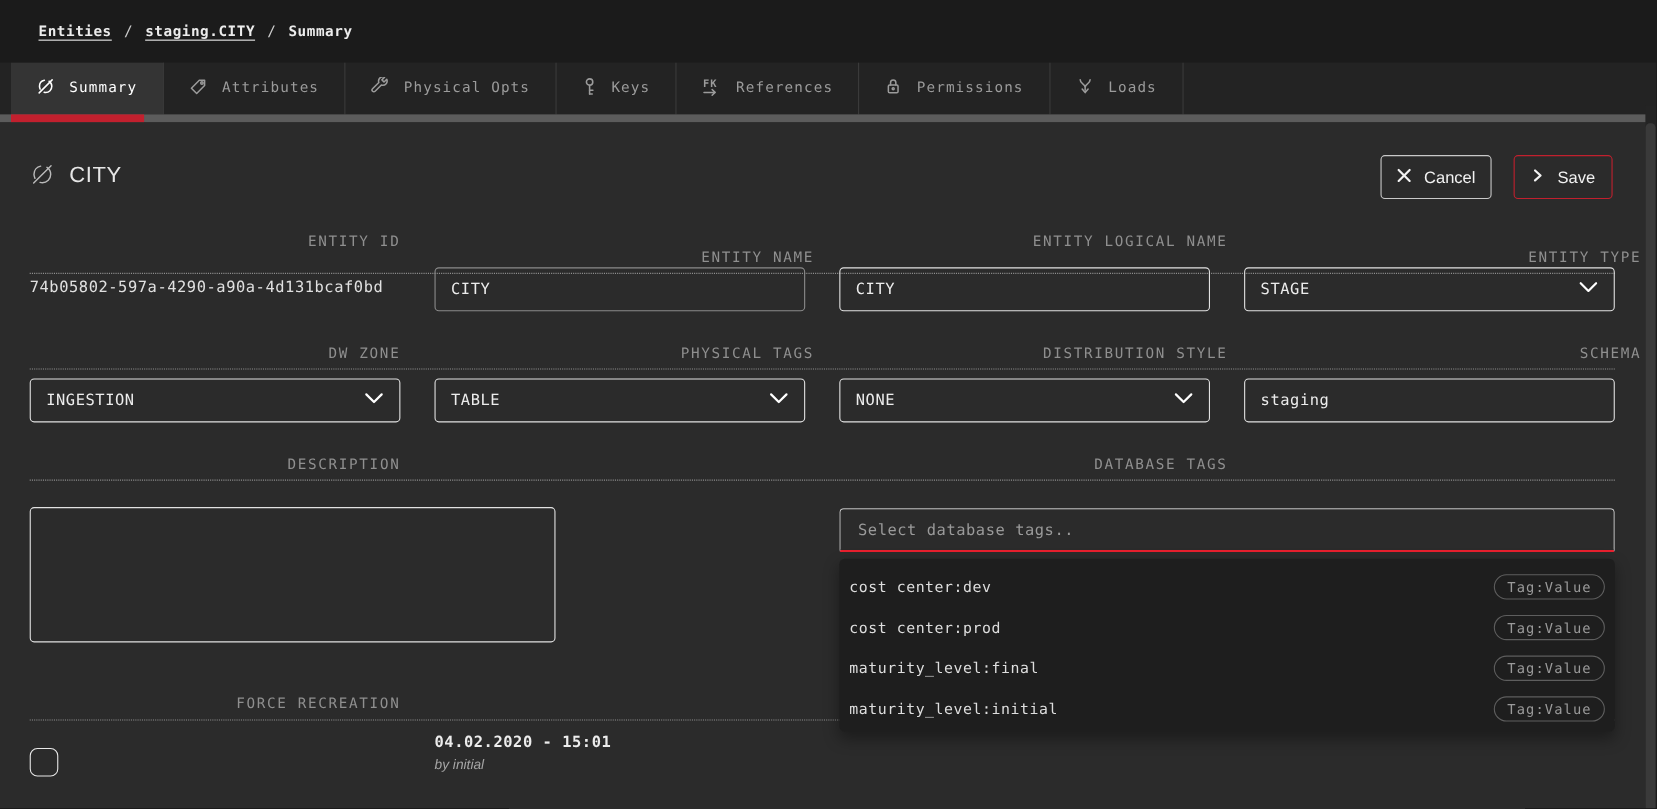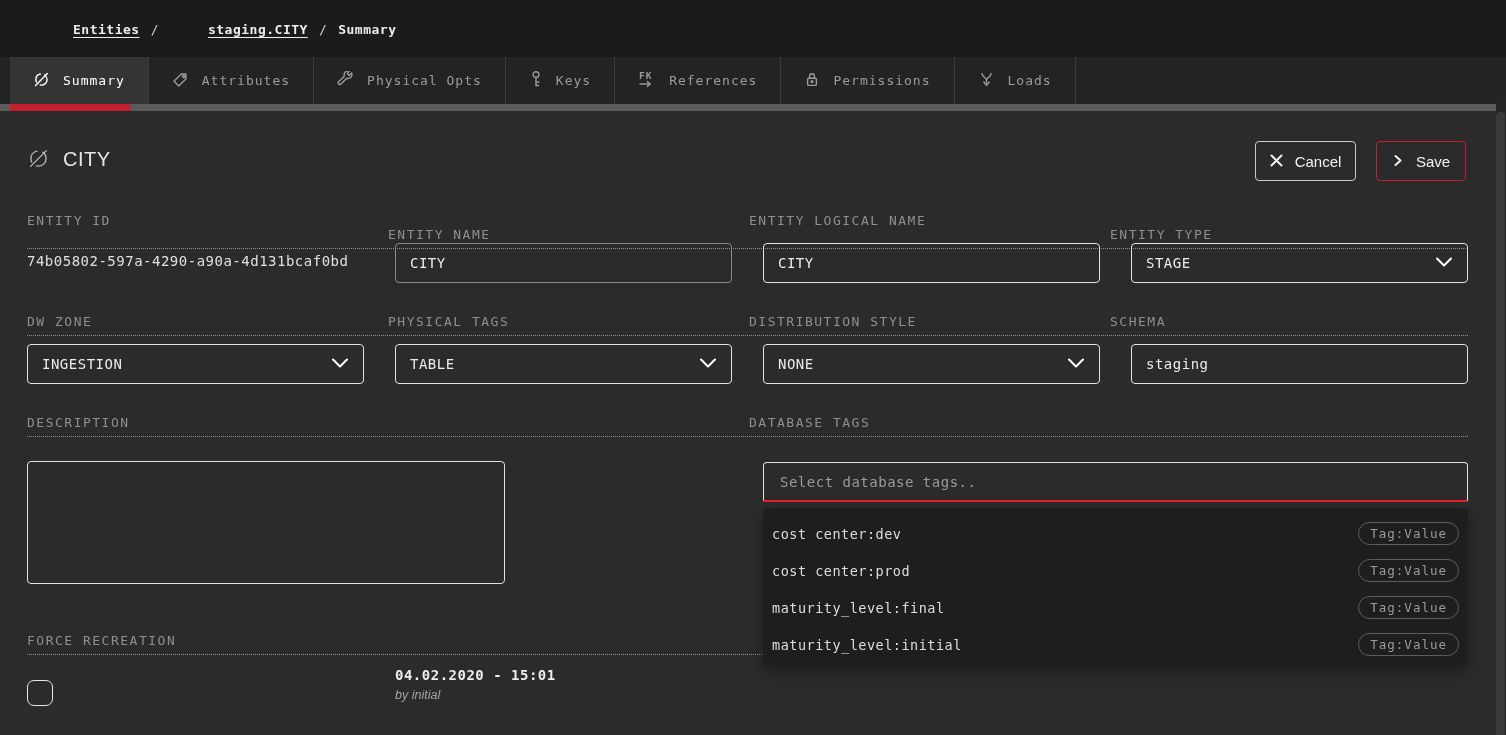--- a/index.html
+++ b/index.html
@@ -3,21 +3,21 @@
 <meta charset="utf-8">
 <style>
   html,body{margin:0;padding:0;background:#111;}
   .page{position:relative;width:1506px;height:735px;background:#2b2b2b;overflow:hidden;
         font-family:"DejaVu Sans Mono","Liberation Mono",monospace;-webkit-font-smoothing:antialiased;}
 
   
   .header{position:absolute;top:0;left:0;width:100%;height:57px;background:#1b1b1b;}
   .breadcrumb{position:absolute;left:35px;top:22px;font-size:13px;font-weight:bold;
               letter-spacing:.5px;color:#ececec;display:flex;align-items:center;}
-  .crumb-link{text-decoration:underline;text-underline-offset:3px;cursor:pointer;margin-left:38px;}
+  .crumb-link{text-decoration:underline;text-underline-offset:3px;cursor:pointer;}
   .crumb-sep{margin:0 11px;color:#cfcfcf;font-weight:normal;}
 
   
   .tabbar{position:absolute;top:57px;left:0;width:100%;height:47px;background:#232323;
           display:flex;padding-left:10px;box-sizing:border-box;}
   .tab{display:flex;align-items:center;gap:13px;padding:0 23px;font-size:13px;letter-spacing:1px;
        color:#9b9b9b;border-right:1px solid #3a3a3a;cursor:pointer;white-space:nowrap;}
   .tab svg{stroke:#9b9b9b;fill:none;stroke-width:1.4;stroke-linecap:round;stroke-linejoin:round;}
   .tab svg text{fill:#9b9b9b;stroke:none;}
   .tab.active{background:#343434;color:#fff;}
@@ -35,22 +35,22 @@
 
   .btn{position:absolute;top:30px;height:40px;border-radius:4px;display:flex;align-items:center;
        justify-content:center;gap:12px;font-family:"Liberation Sans",sans-serif;font-size:15px;
        color:#f2f2f2;background:transparent;cursor:pointer;box-sizing:border-box;}
   .btn svg{stroke:#f2f2f2;fill:none;stroke-width:2;stroke-linecap:round;stroke-linejoin:round;}
   .btn-cancel{left:1255px;width:101px;border:1px solid #c9c9c9;}
   .btn-save{left:1376px;width:90px;border:1.5px solid #c2202e;}
 
   
   .label-row{position:absolute;left:27px;width:1441px;display:grid;
-             grid-template-columns:repeat(4,337px);column-gap:24px;
-             border-bottom:1px dotted #8f8f8f;padding-bottom:6px;box-sizing:border-box;}
+             grid-template-columns:repeat(4,337px);column-gap:39px;
+             border-bottom:1px dotted #8f8f8f;padding-bottom:6px;box-sizing:border-box;text-align:right;}
   .lr1{top:103px}.lr2{top:204px}.lr3{top:305px}.lr4{top:523px}
   .flabel{font-size:13px;line-height:14px;letter-spacing:1.5px;color:#8f8f8f;}
   .c1{grid-column:1}.c2{grid-column:2}.c3{grid-column:3}.c4{grid-column:4}
 
   
   .field{position:absolute;height:40px;width:337px;box-sizing:border-box;border-radius:4px;
          border:1px solid #e2e2e2;display:flex;align-items:center;padding:0 14px;
          font-size:14px;letter-spacing:.5px;color:#ececec;background:transparent;}
   .field.dim{border-color:#8a8a8a;}
   .field input{background:transparent;border:none;outline:none;color:#ececec;width:100%;

